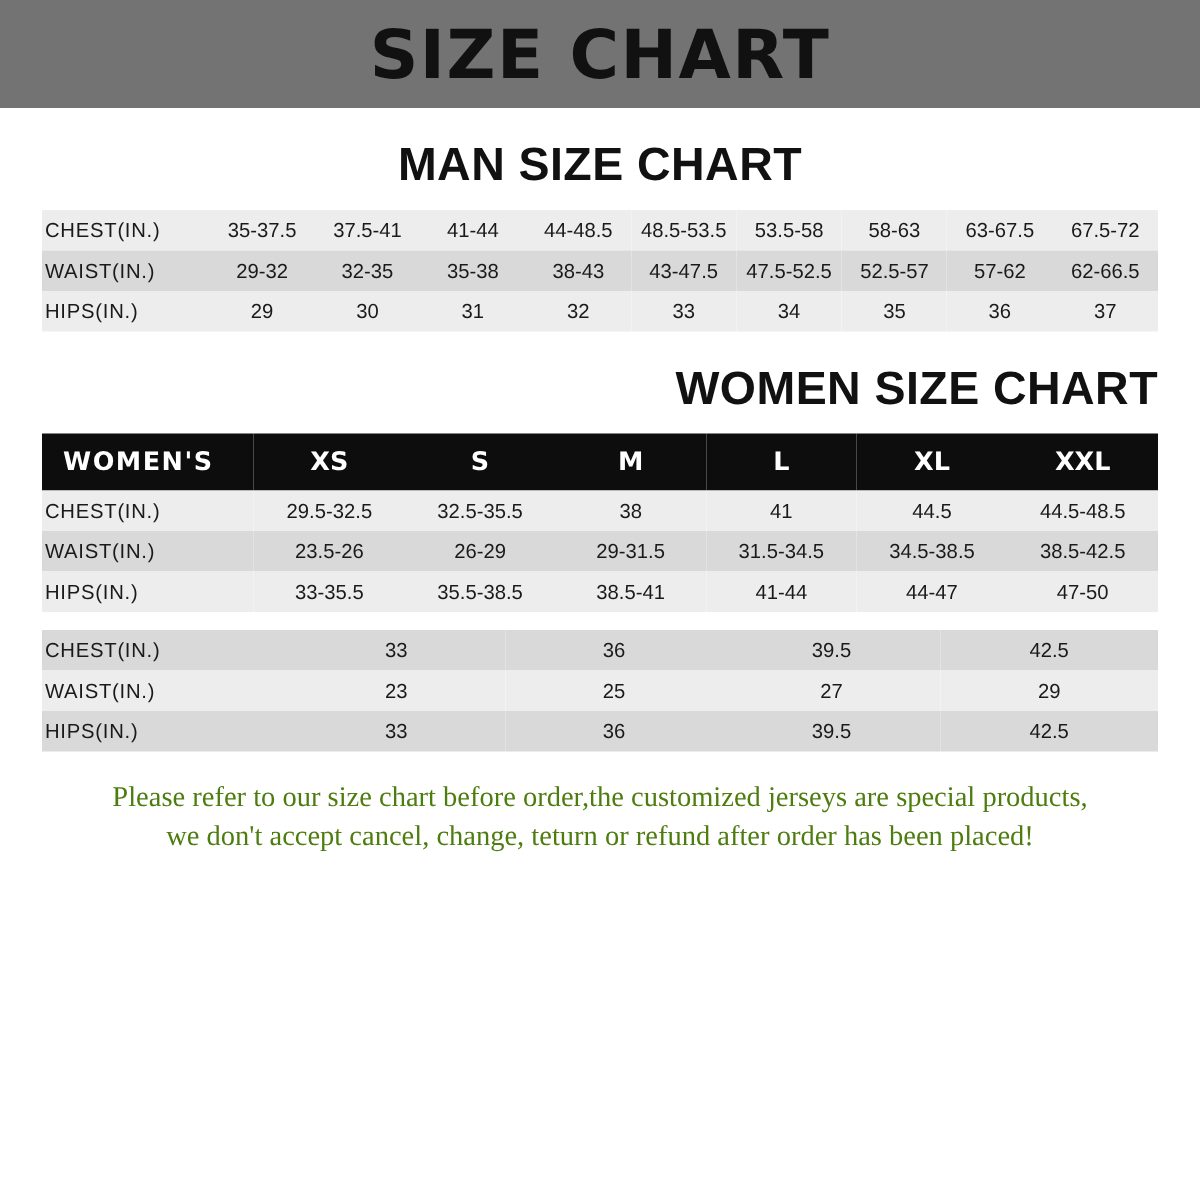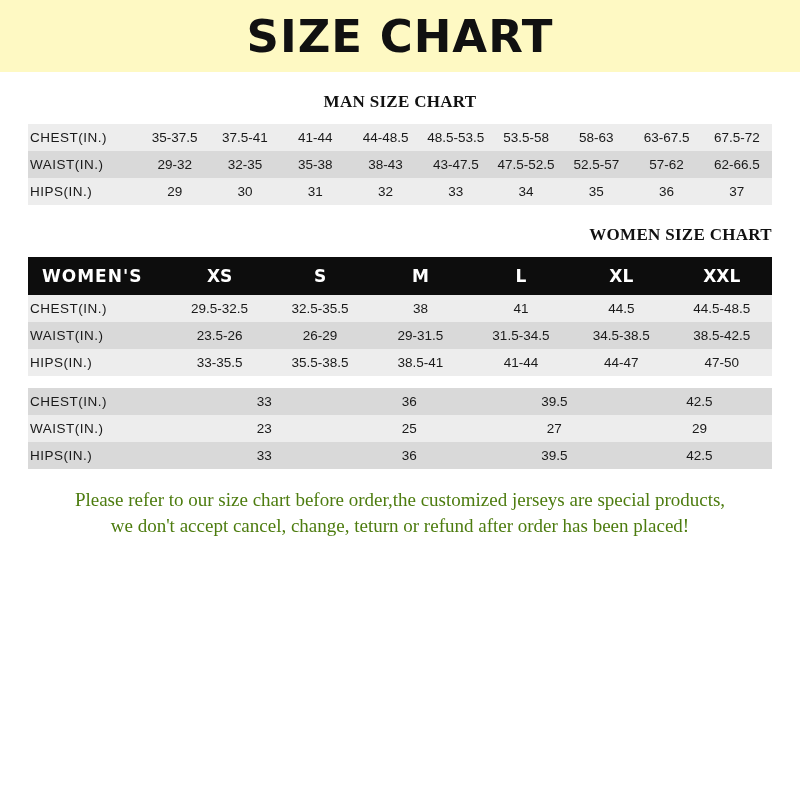--- a/index.html
+++ b/index.html
@@ -16,44 +16,44 @@
   .page {
     width: 800px;
     height: 800px;
     position: relative;
     background: #ffffff;
     box-sizing: border-box;
   }
   
   .header-band {
     height: 72px;
-    background: #fef9c3;
+    background: #737373;
     display: flex;
     align-items: center;
     justify-content: center;
     position: relative;
   }
   .header-title {
     font-family: "DejaVu Sans", sans-serif;
     font-weight: bold;
     font-size: 45px;
     letter-spacing: 1px;
     color: #111111;
     text-align: center;
     line-height: 1;
   }
   .content {
     padding: 0 28px;
     box-sizing: border-box;
   }
   .section-title {
     text-align: center;
-    font-family: Liberation Serif, serif;
+    font-family: Liberation Sans, sans-serif;
     font-weight: bold;
-    font-size: 17px;
+    font-size: 31px;
     color: #111111;
     letter-spacing: 0.3px;
   }
   .sect-1 { margin-top: 20px; }
   .sect-2 { margin-top: 20px; text-align: right; }
   .sect-3 { margin-top: 20px; }
 
   table.size-table {
     width: 100%;
     border-collapse: collapse;

